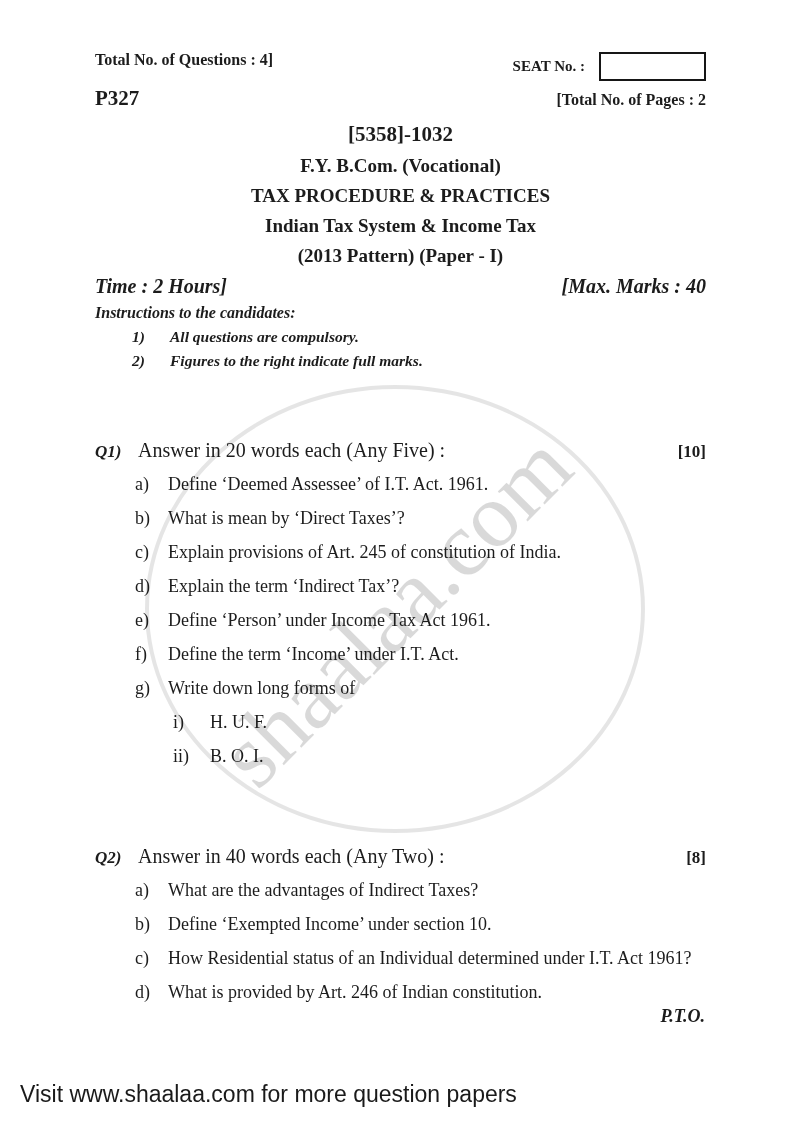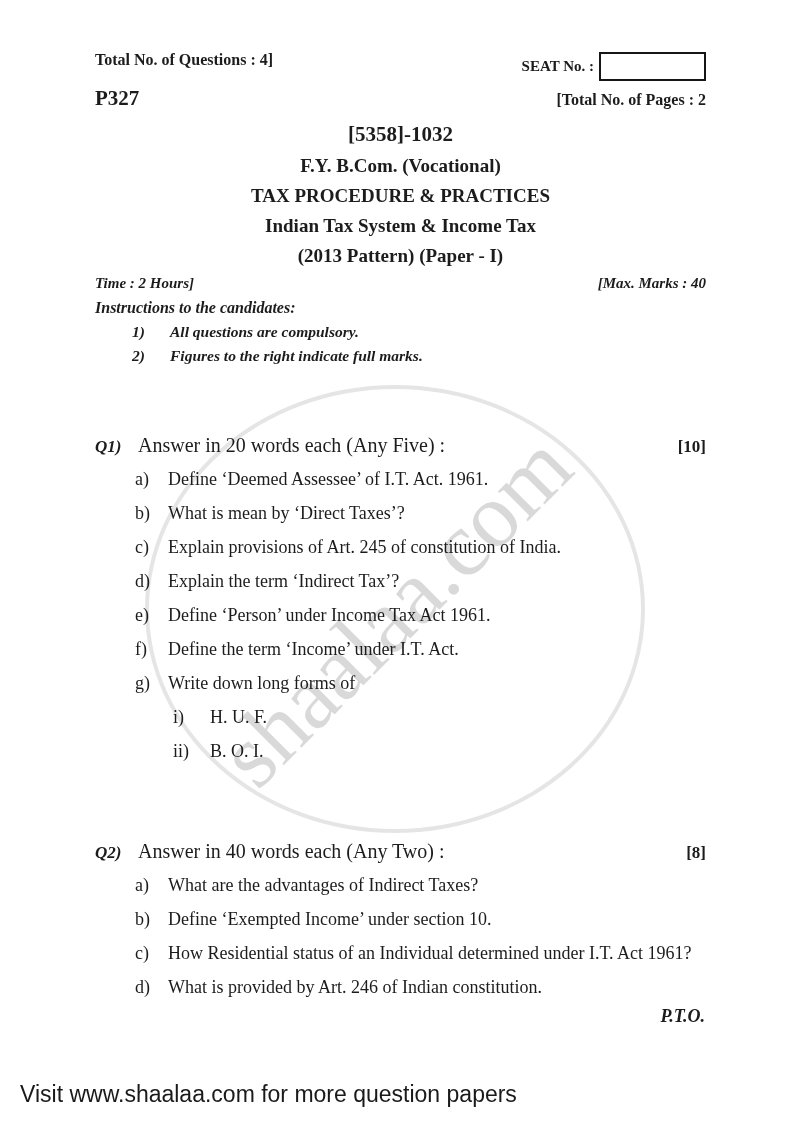--- a/index.html
+++ b/index.html
@@ -32,30 +32,30 @@
     font-size:92px;
     color:rgba(0,0,0,0.15);
     font-family:"Liberation Serif", serif;
     white-space:nowrap;
   }
   
   .content { position:relative; padding:52px 94px 0 95px; z-index:2; }
   .row-between { display:flex; justify-content:space-between; }
   .hdr-small { font-size:16px; font-weight:bold; }
   .seat-wrap { display:flex; align-items:flex-start; }
-  .seat-label { font-size:15px; font-weight:bold; padding-top:7px; margin-right:5px; }
+  .seat-label { font-size:15px; font-weight:bold; padding-top:7px; margin-right:14px; }
   .seat-box { width:107px; height:29px; border:2px solid #161616; background:#fff; }
   .hdr-row2 { display:flex; justify-content:space-between; align-items:baseline; margin-top:7px; }
   .paper-code { font-size:21px; font-weight:bold; }
   .title-block { text-align:center; margin-top:15px; }
   .t1 { font-size:21px; font-weight:bold; margin-bottom:11px; }
   .t2 { font-size:19px; font-weight:bold; margin-bottom:11px; }
   .t2:last-child { margin-bottom:8px; }
   .meta-row { display:flex; justify-content:space-between; margin-top:11px;
-              font-size:15px; font-weight:bold; font-style:italic; }
+              font-size:20px; font-weight:bold; font-style:italic; }
   .instr-head { font-size:16px; font-weight:bold; font-style:italic; margin-top:9px; }
   .instr-item { display:flex; margin-left:37px; margin-top:8px;
                 font-size:15.5px; font-weight:bold; font-style:italic; }
   .instr-num { width:38px; flex:none; }
   
   .q-block { margin-top:37px; }
   .q-head { display:flex; align-items:baseline; }
   .q-num { width:43px; flex:none; font-size:17px; font-weight:bold; font-style:italic; }
   .q-text { font-size:20px;margin-top:35px; }
   .q-marks { margin-left:auto; font-size:17px; font-weight:bold; }

